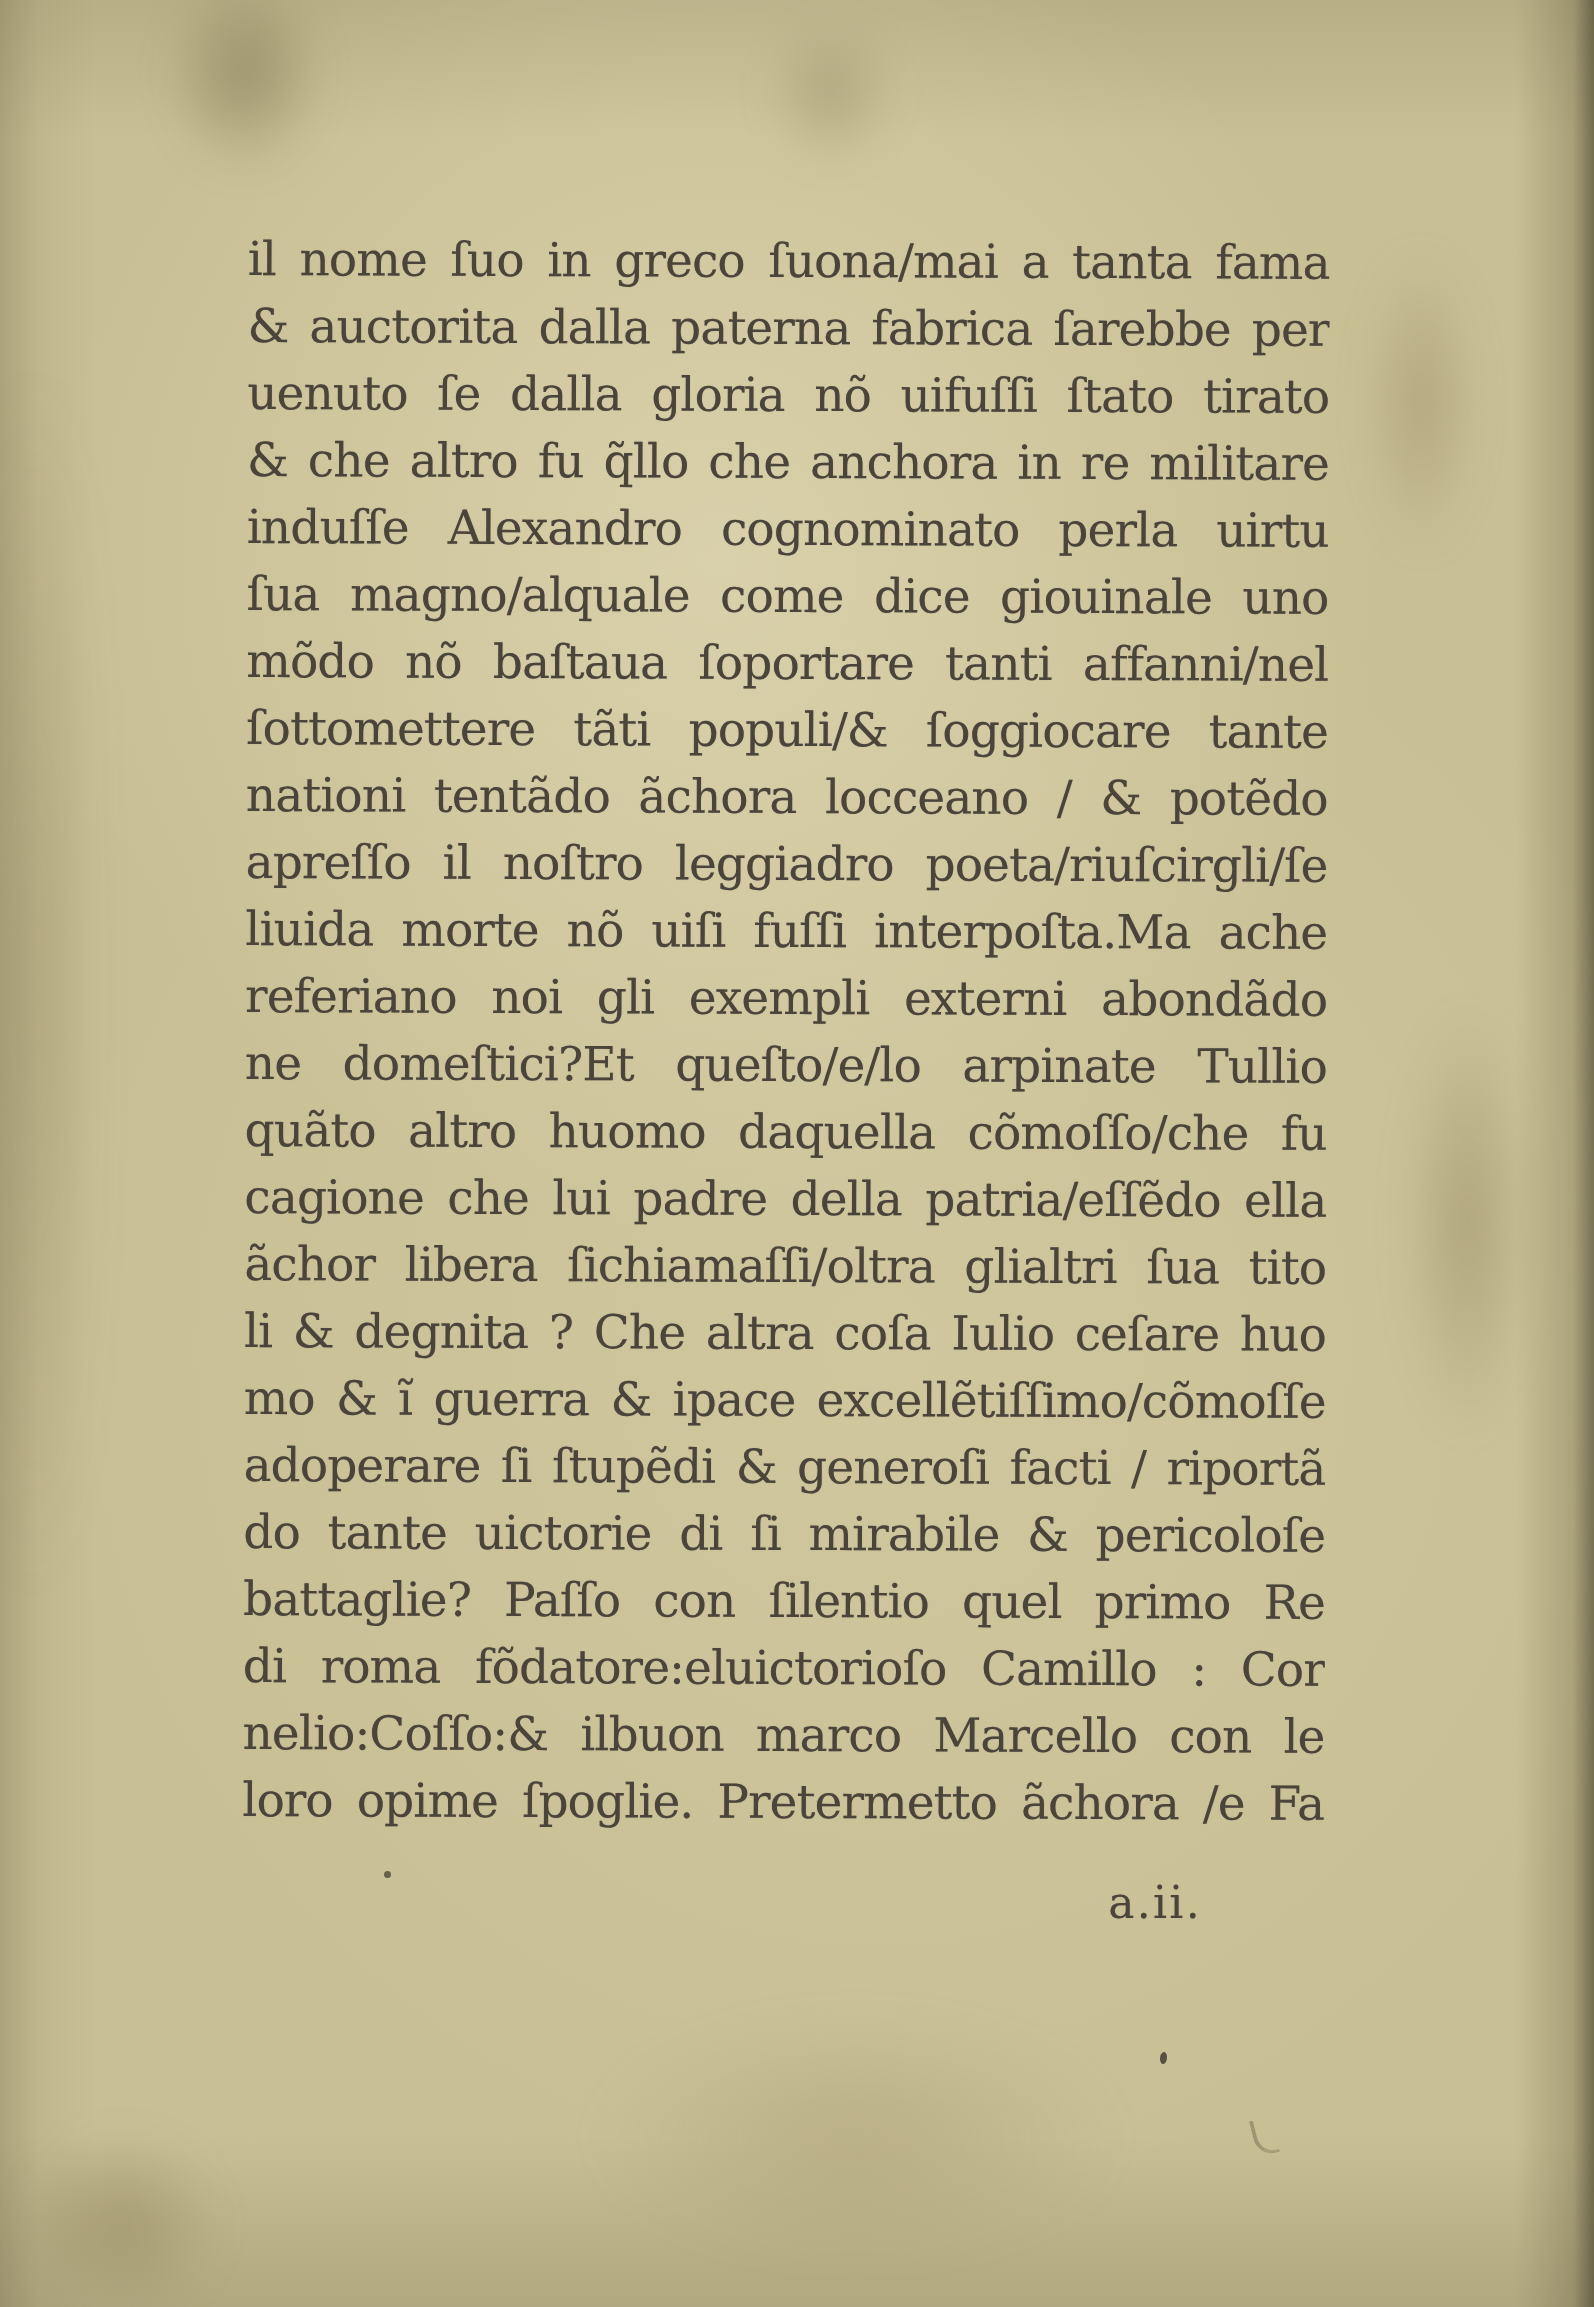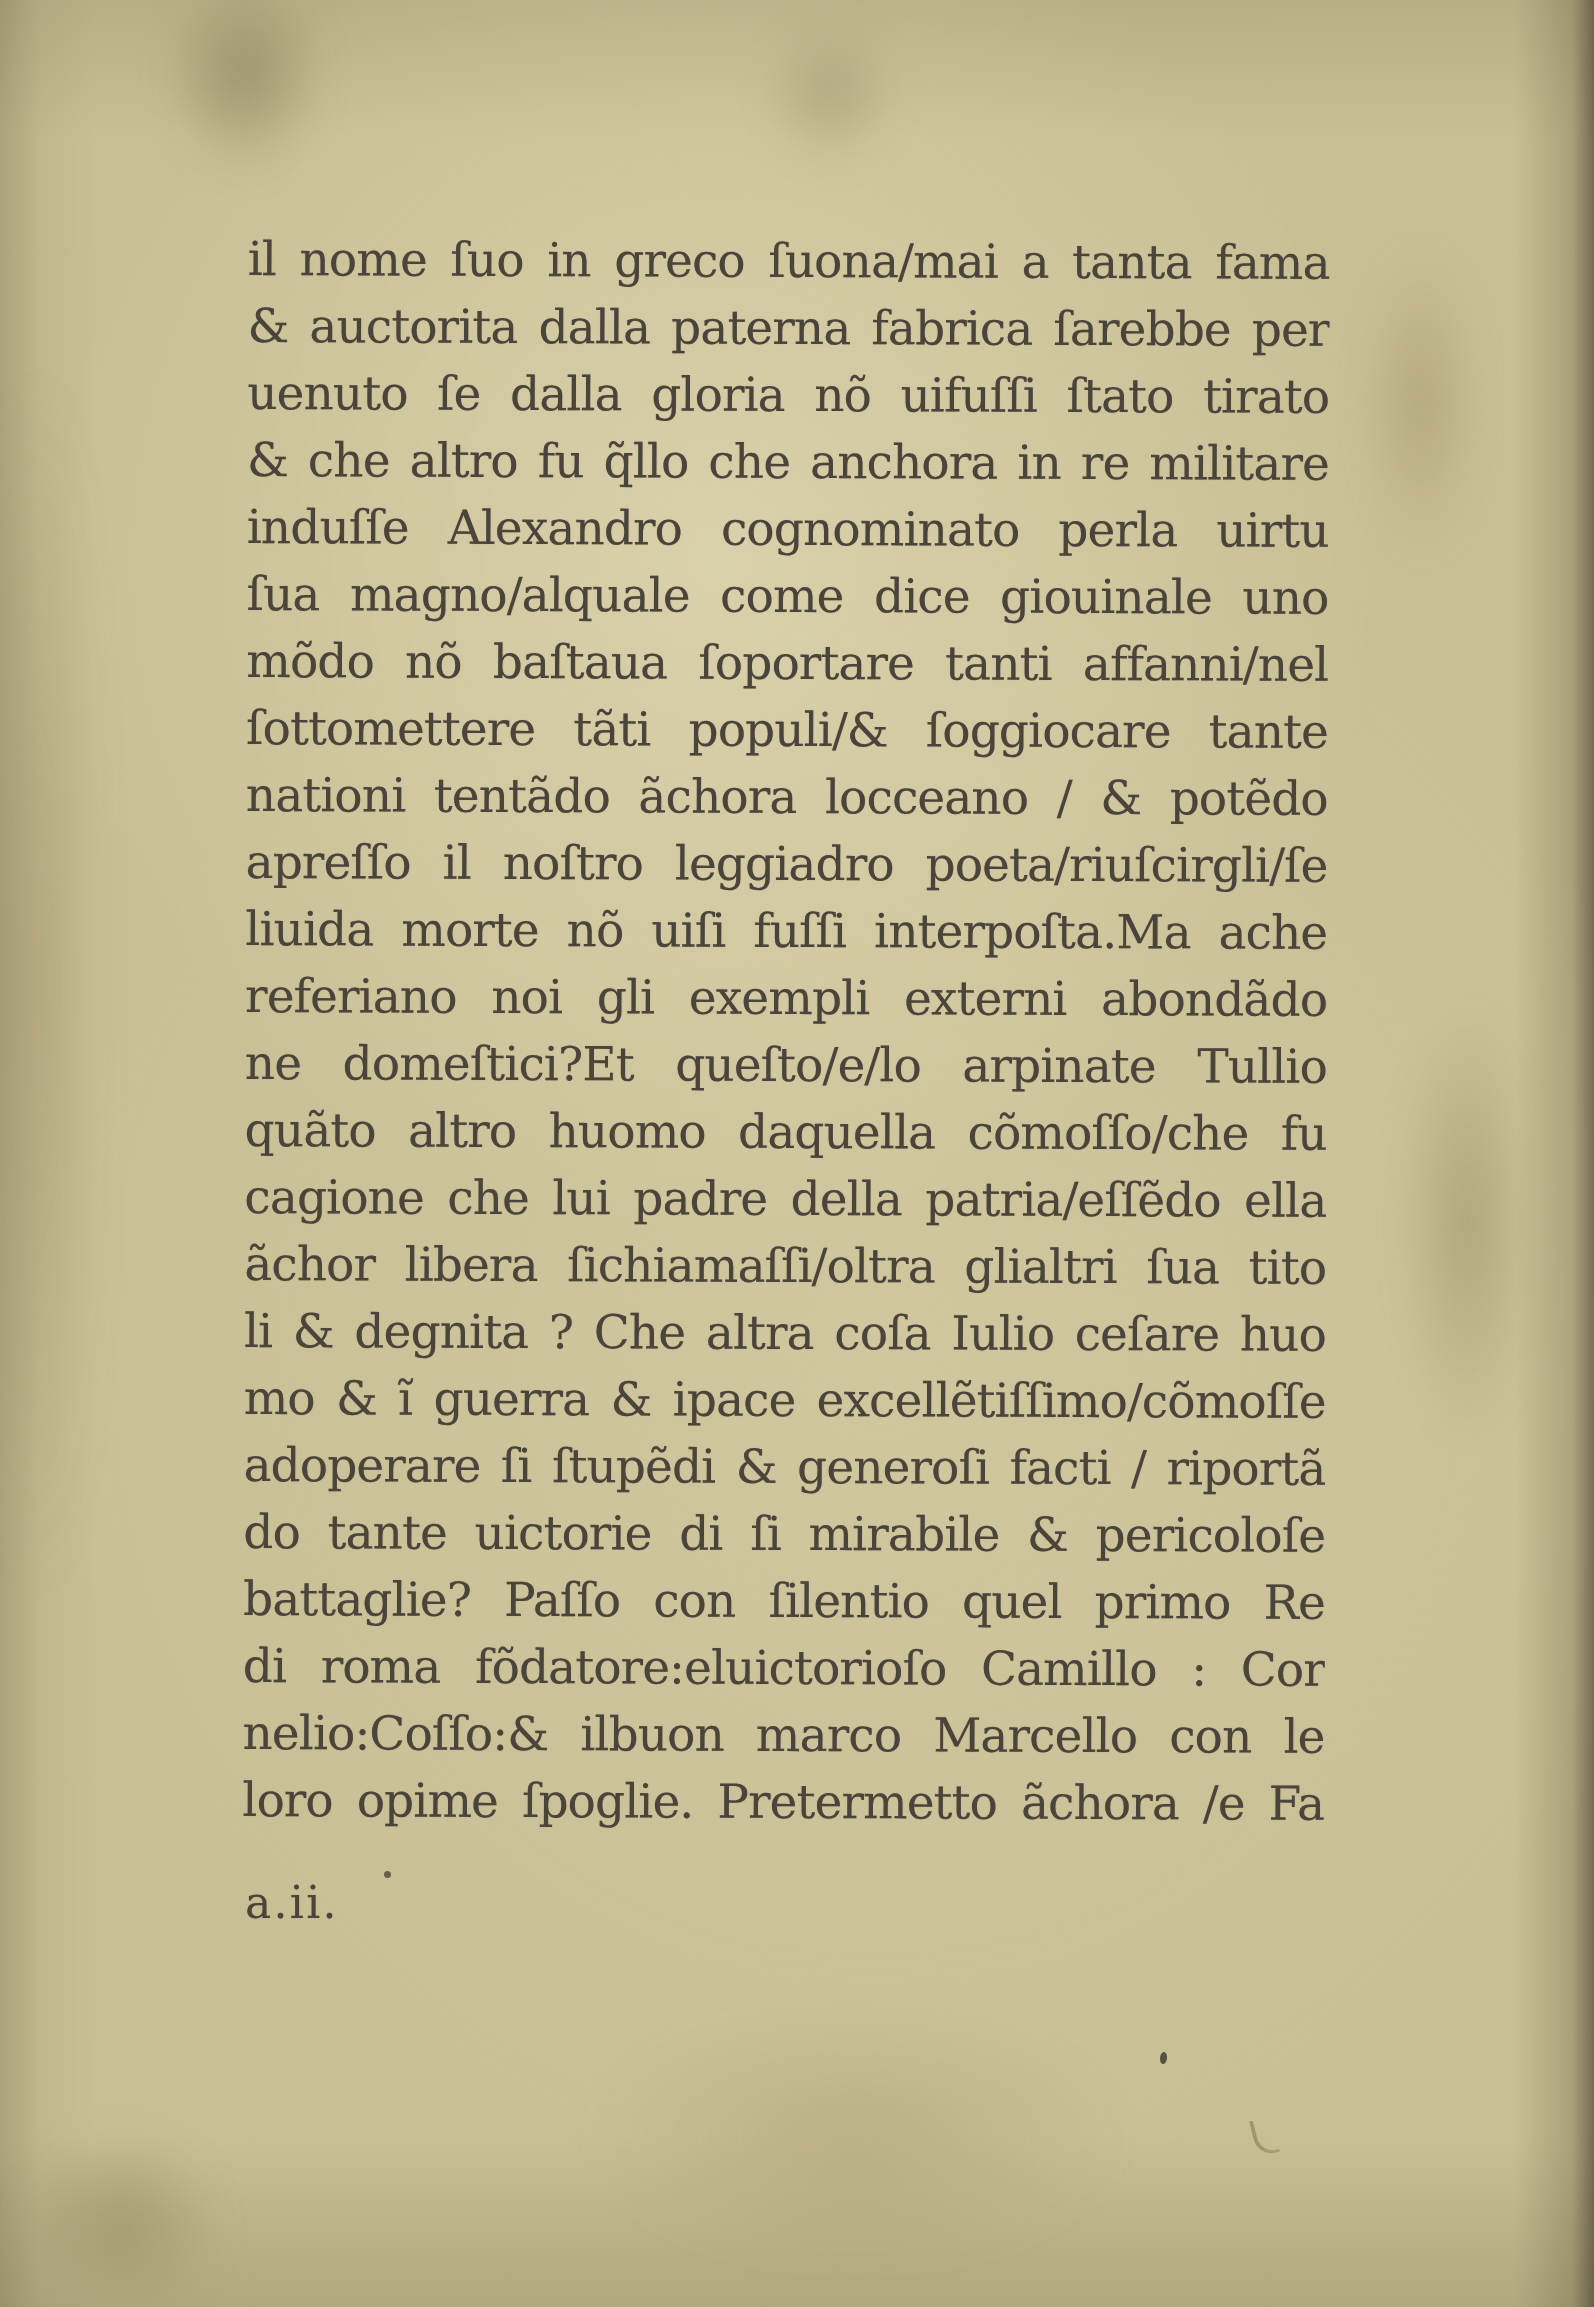--- a/index.html
+++ b/index.html
@@ -58,21 +58,21 @@
     text-align-last: justify;
     text-shadow: 0 0 0.9px rgba(75,68,58,0.35);
   }
   .signature {
     position: absolute;
     left: 245px;
     top: 1877px;
     width: 1082px;
     box-sizing: border-box;
     padding-right: 125px;
-    text-align: left;
+    text-align: right;
     font-size: 44px;
     line-height: 51px;
     letter-spacing: 2.3px;
     color: #4b443a;
     text-shadow: 0 0 0.9px rgba(75,68,58,0.35);
   }
   .speck-round {
     position: absolute;
     left: 384px;
     top: 1871px;

